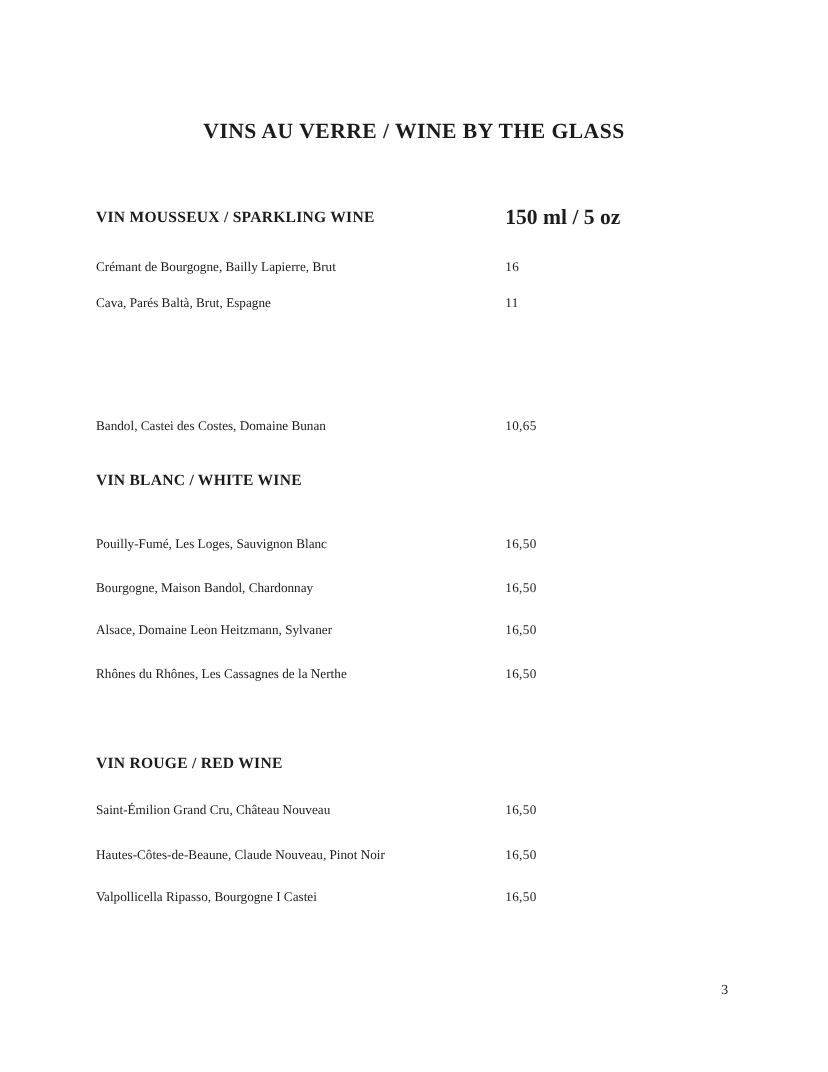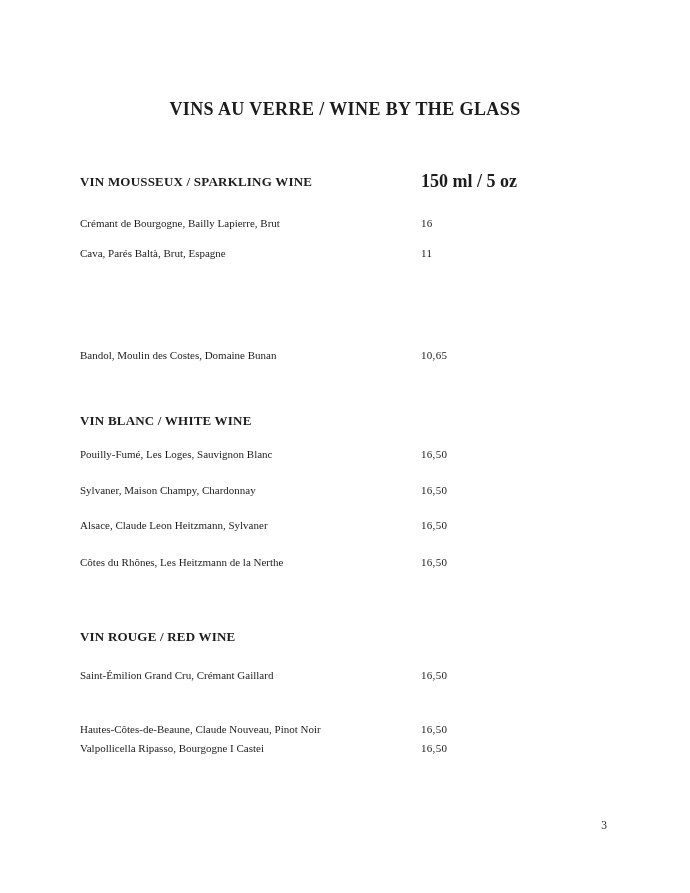--- a/index.html
+++ b/index.html
@@ -82,52 +82,52 @@
   <div class="row" style="top:214px">
     <span class="item-name">Crémant de Bourgogne, Bailly Lapierre, Brut</span>
     <span class="price">16</span>
   </div>
   <div class="row" style="top:244px">
     <span class="item-name">Cava, Parés Baltà, Brut, Espagne</span>
     <span class="price">11</span>
   </div>
 
   <div class="row" style="top:346px">
-    <span class="item-name">Bandol, Moulin des Costes, Domaine Bunan</span>
+    <span class="item-name">Bandol, Castei des Costes, Domaine Bunan</span>
     <span class="price">10,65</span>
   </div>
 
-  <div class="row" style="top:412px">
+  <div class="row" style="top:392px">
     <span class="heading">VIN BLANC / WHITE WINE</span>
   </div>
   <div class="row" style="top:445px">
     <span class="item-name">Pouilly-Fumé, Les Loges, Sauvignon Blanc</span>
     <span class="price">16,50</span>
   </div>
   <div class="row" style="top:481px">
-    <span class="item-name">Sylvaner, Maison Champy, Chardonnay</span>
+    <span class="item-name">Bourgogne, Maison Bandol, Chardonnay</span>
     <span class="price">16,50</span>
   </div>
   <div class="row" style="top:516px">
-    <span class="item-name">Alsace, Claude Leon Heitzmann, Sylvaner</span>
+    <span class="item-name">Alsace, Domaine Leon Heitzmann, Sylvaner</span>
     <span class="price">16,50</span>
   </div>
   <div class="row" style="top:553px">
-    <span class="item-name">Côtes du Rhônes, Les Heitzmann de la Nerthe</span>
+    <span class="item-name">Rhônes du Rhônes, Les Cassagnes de la Nerthe</span>
     <span class="price">16,50</span>
   </div>
 
   <div class="row" style="top:628px">
     <span class="heading">VIN ROUGE / RED WINE</span>
   </div>
   <div class="row" style="top:666px">
-    <span class="item-name">Saint-Émilion Grand Cru, Crémant Gaillard</span>
+    <span class="item-name">Saint-Émilion Grand Cru, Château Nouveau</span>
     <span class="price">16,50</span>
   </div>
-  <div class="row" style="top:720px">
+  <div class="row" style="top:704px">
     <span class="item-name">Hautes-Côtes-de-Beaune, Claude Nouveau, Pinot Noir</span>
     <span class="price">16,50</span>
   </div>
   <div class="row" style="top:739px">
     <span class="item-name">Valpollicella Ripasso, Bourgogne I Castei</span>
     <span class="price">16,50</span>
   </div>
 
   <span class="page-number">3</span>
 

